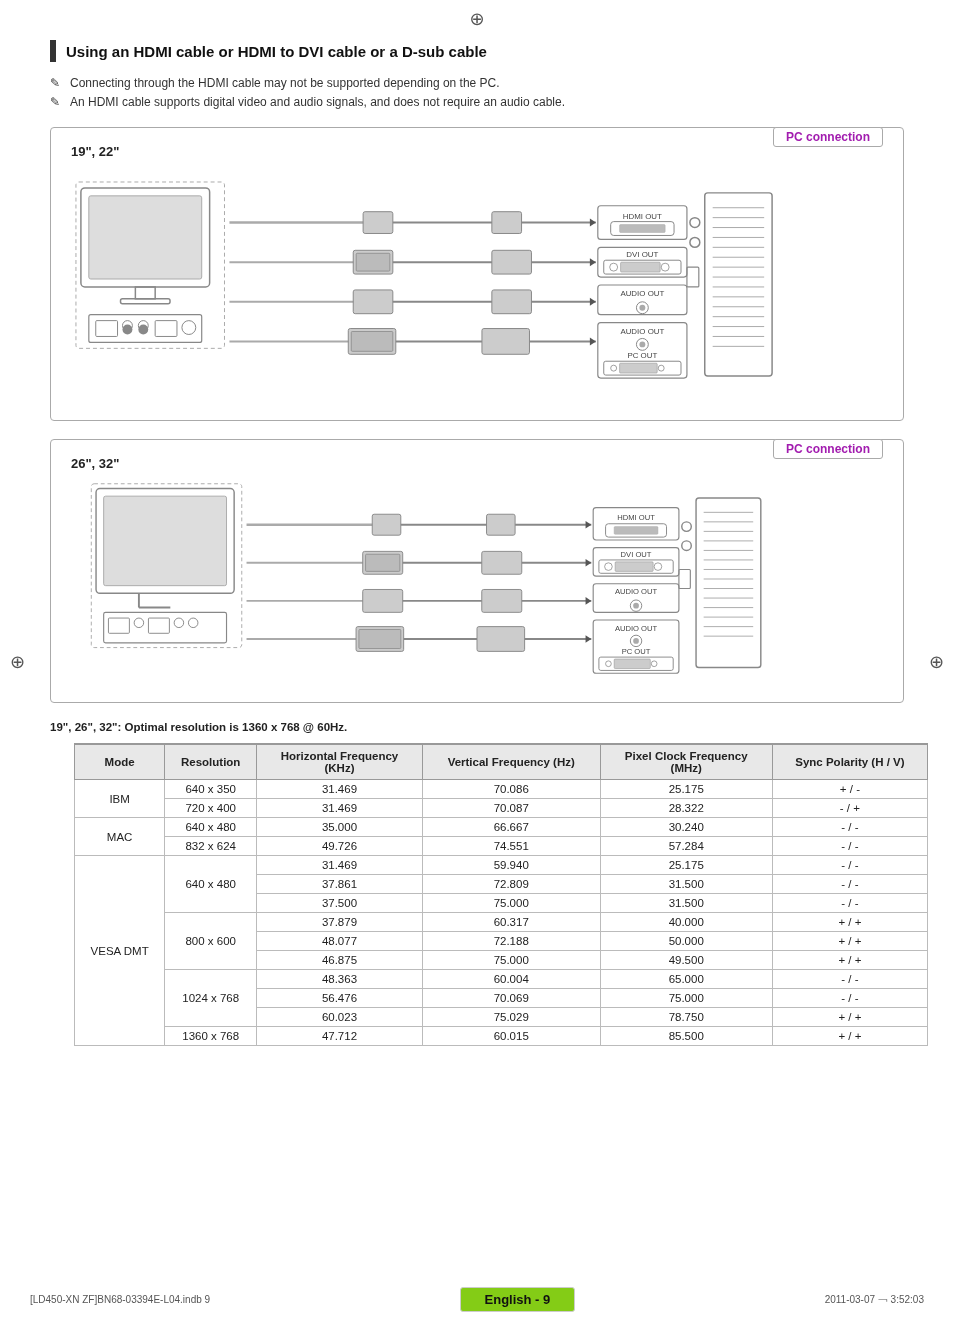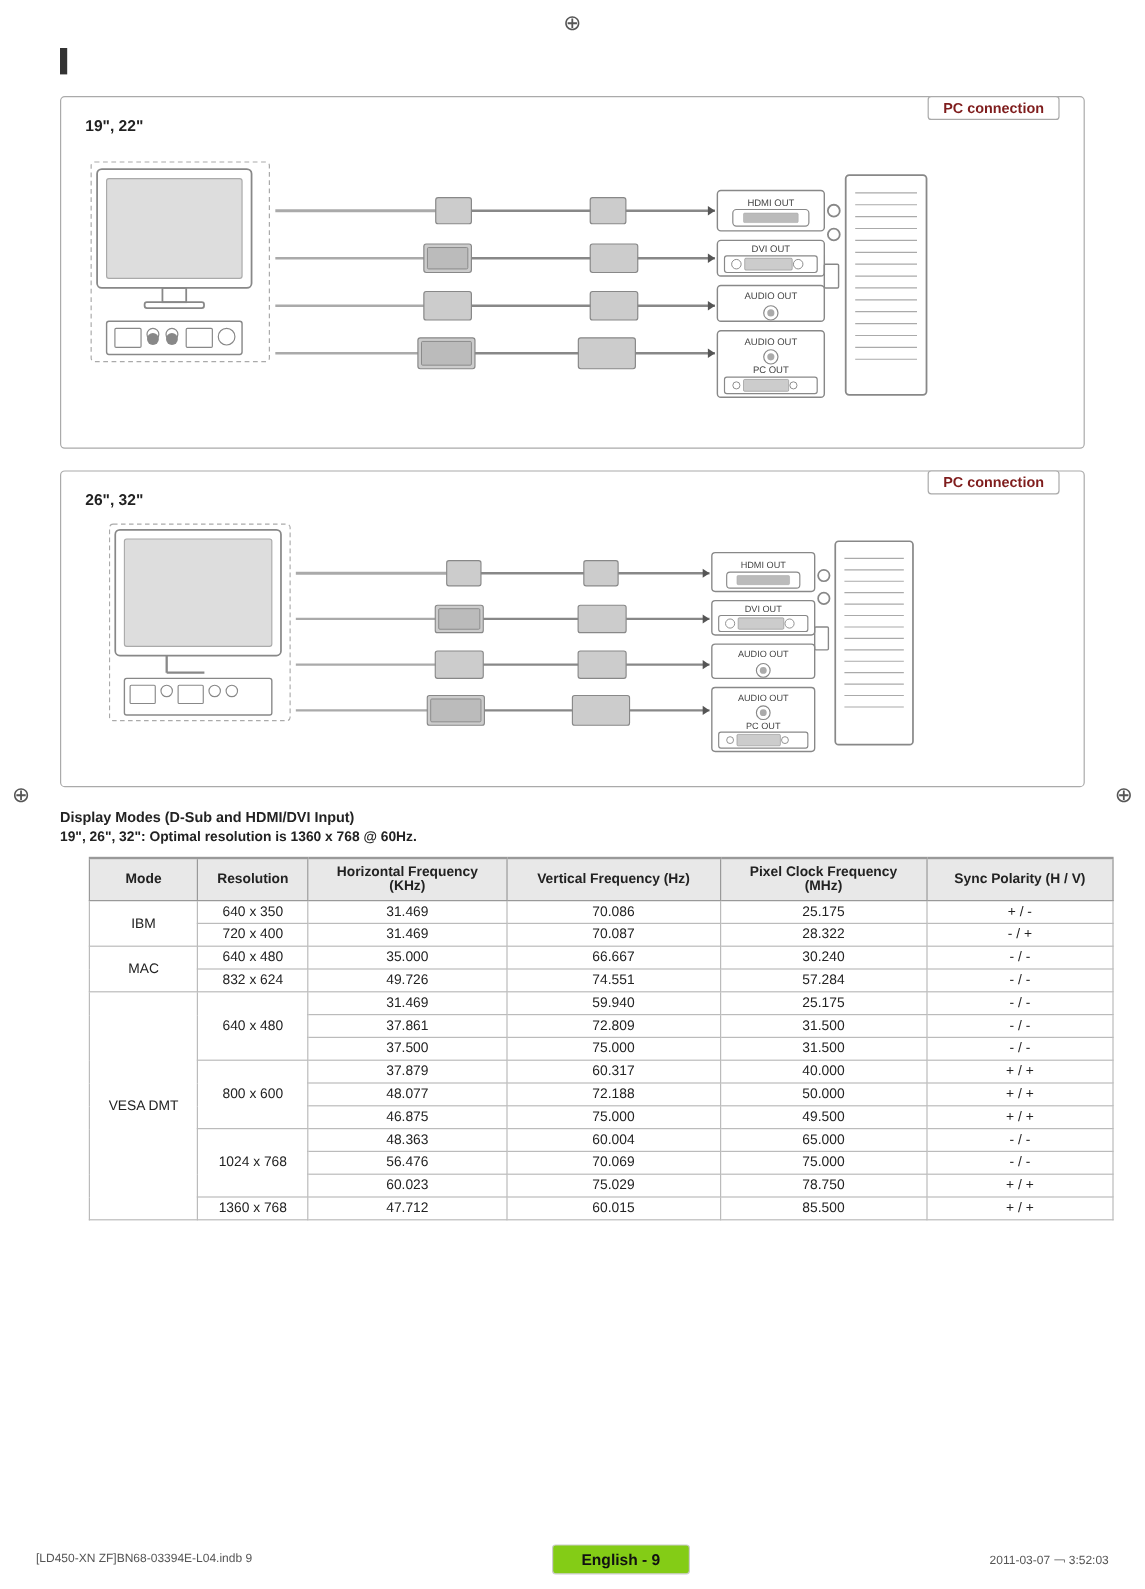--- a/index.html
+++ b/index.html
@@ -96,21 +96,21 @@
     .pc-connection-label {
       position: absolute;
       top: -1px;
       right: 20px;
       background: #fff;
       border: 1.5px solid #aaa;
       border-radius: 3px;
       padding: 2px 12px;
       font-size: 12px;
       font-weight: bold;
-      color: #7f1d1d;
+      color: #a21caf;
     }
 
     
     .display-modes-title {
       font-size: 12px;
       font-weight: bold;
       margin-bottom: 4px;
     }
 
     .display-modes-sub {
@@ -193,22 +193,25 @@
 <div class="page">
 
   <div class="top-compass">⊕</div>
 
   <div class="left-compass">⊕</div>
 
   <div class="right-compass">⊕</div>
 
   <div class="section-title">
     <div class="section-title-bar"></div>
+    <div class="section-title-text">Using an HDMI cable or HDMI to DVI cable or a D-sub cable</div>
   </div>
 
+  <div class="note-line">Connecting through the HDMI cable may not be supported depending on the PC.</div>
+  <div class="note-line">An HDMI cable supports digital video and audio signals, and does not require an audio cable.</div>
 
   <div class="diagram-box">
     <div class="pc-connection-label">PC connection</div>
     
     <div style="font-weight:bold; font-size:13px; margin-bottom:8px;">19", 22"</div>
     <svg class="diagram-svg" viewBox="0 0 820 230" xmlns="http://www.w3.org/2000/svg">
 
       <rect x="10" y="20" width="130" height="100" rx="4" ry="4" fill="none" stroke="#888" stroke-width="1.5"></rect>
       <rect x="18" y="28" width="114" height="84" rx="2" ry="2" fill="#ddd" stroke="#aaa" stroke-width="1"></rect>
 
@@ -403,21 +406,20 @@
       <line x1="648" y1="135" x2="700" y2="135" stroke="#aaa" stroke-width="1"></line>
       <line x1="648" y1="145" x2="700" y2="145" stroke="#aaa" stroke-width="1"></line>
       <line x1="648" y1="155" x2="700" y2="155" stroke="#aaa" stroke-width="1"></line>
       <line x1="648" y1="165" x2="700" y2="165" stroke="#aaa" stroke-width="1"></line>
       <circle cx="630" cy="50" r="5" fill="none" stroke="#888" stroke-width="1.5"></circle>
       <circle cx="630" cy="70" r="5" fill="none" stroke="#888" stroke-width="1.5"></circle>
       <rect x="622" y="95" width="12" height="20" rx="1" fill="none" stroke="#888" stroke-width="1.2"></rect>
     </svg>
   </div>
 
-  <div class="display-modes-title">Display Modes (D-Sub and HDMI/DVI Input)</div>
   <div class="display-modes-sub">
     <span>19", 26", 32"</span><span>: Optimal resolution is 1360 x 768 @ 60Hz.</span>
   </div>
 
   <table class="modes-table">
     <thead>
       <tr>
         <th>Mode</th>
         <th>Resolution</th>
         <th style="white-space:pre-line">Horizontal Frequency

